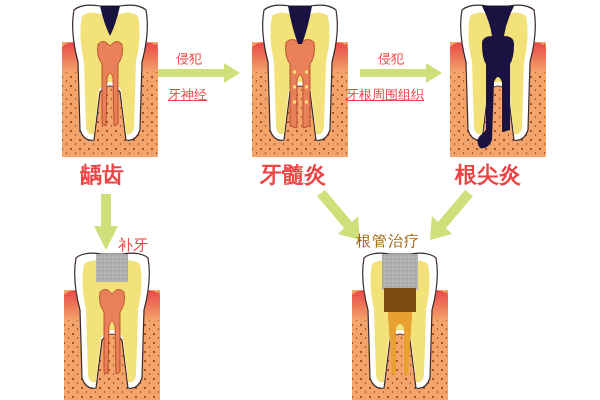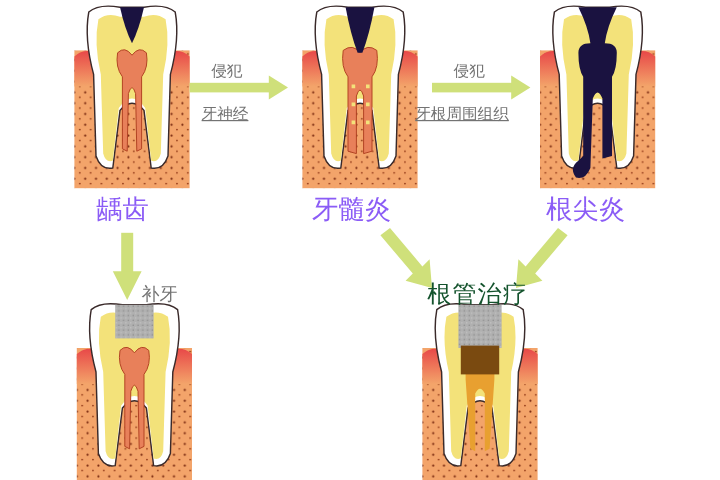--- a/index.html
+++ b/index.html
@@ -1,20 +1,20 @@
 <!DOCTYPE html>
 <html><head>
   <meta charset="utf-8">
   <style>
     html, body { margin: 0; padding: 0; background: #ffffff; }
     body { width: 600px; height: 400px; position: relative; overflow: hidden; font-family: "DejaVu Sans", sans-serif; }
     .tooth { position: absolute; }
-    .label { position: absolute; color: #8b5cf6; font-weight: 400; white-space: nowrap; }
-    .small-label { position: absolute; color: #737373; font-size: 13px; white-space: nowrap; }
-    .blue-label { position: absolute; color: #14532d; font-size: 20px; white-space: nowrap; letter-spacing: 1px; }
+    .label { position: absolute; color: #ef4444; font-weight: 700; white-space: nowrap; }
+    .small-label { position: absolute; color: #ef4444; font-size: 13px; white-space: nowrap; }
+    .blue-label { position: absolute; color: #a16207; font-size: 15px; white-space: nowrap; letter-spacing: 1px; }
     svg { display: block; }
   </style>
 </head>
 <body>
 
 <svg width="0" height="0" style="position:absolute">
   <defs>
     <pattern id="bonedots" width="9" height="9" patternUnits="userSpaceOnUse">
       <rect width="9" height="9" fill="#f3a46a"></rect>
       <circle cx="2" cy="3" r="0.9" fill="#7a2a10"></circle>

